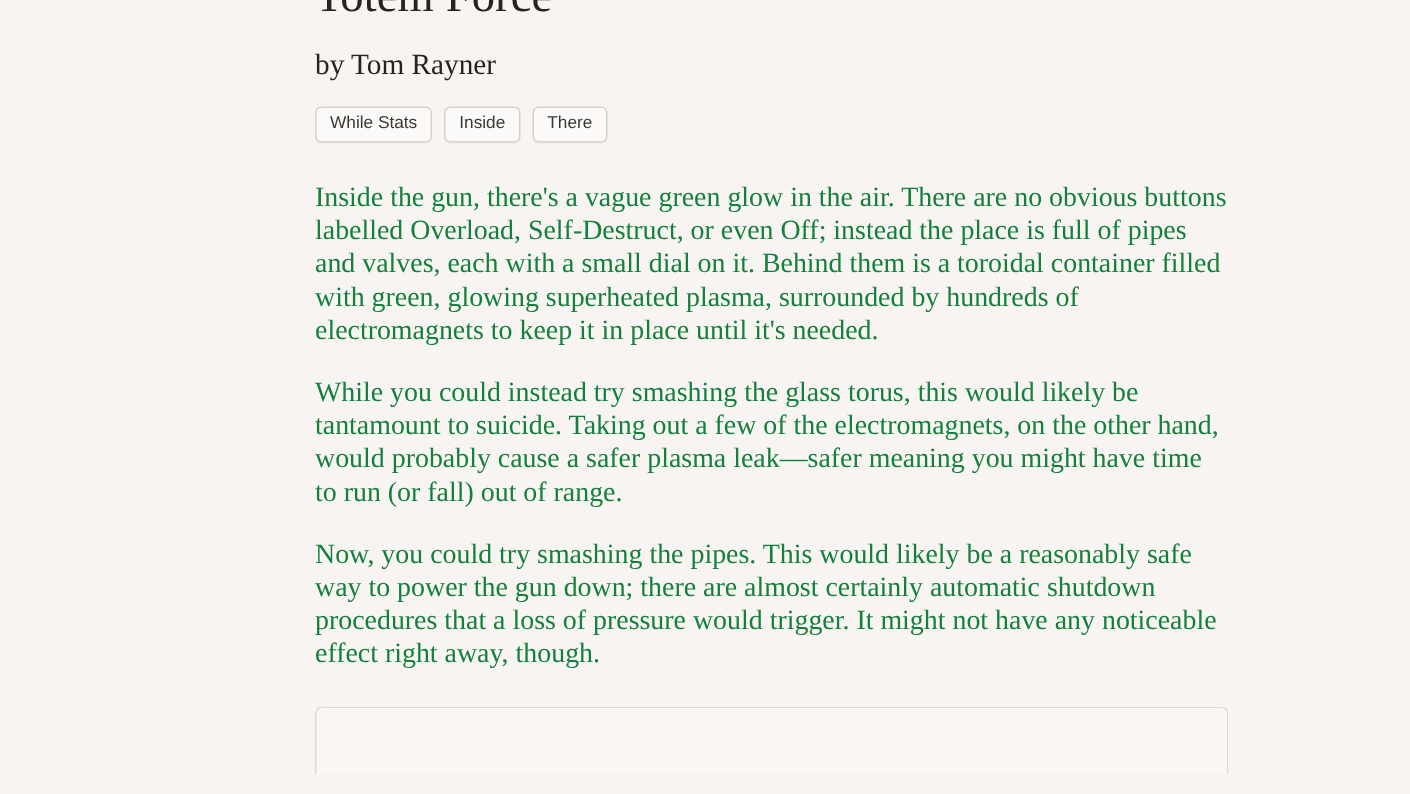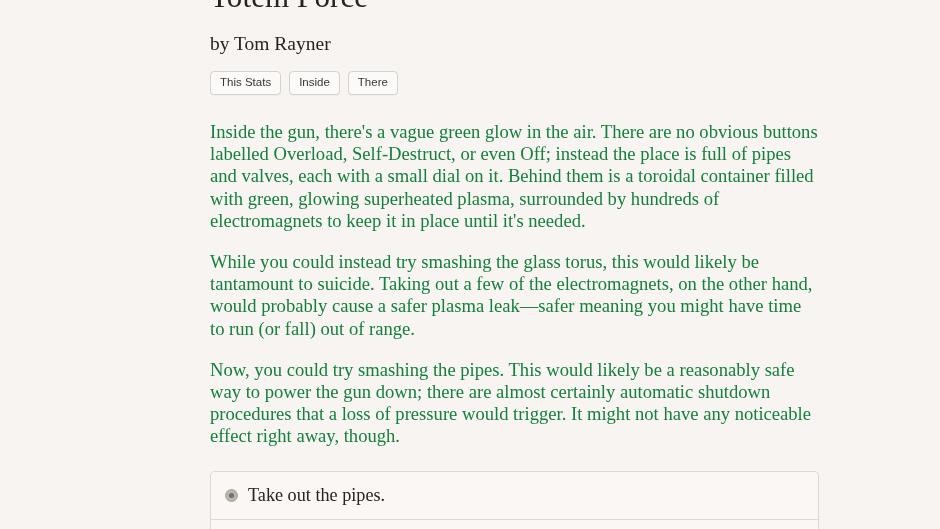--- a/index.html
+++ b/index.html
@@ -139,34 +139,30 @@
 <body>
 
 <div id="game-root">
   <div class="column">
 
     <h1 class="story-title">Totem Force</h1>
 
     <div class="byline">by Tom Rayner</div>
 
     <div class="button-bar">
-      <button class="stat-button">This Stats</button>
+      <button class="stat-button">While Stats</button>
       <button class="stat-button">Inside</button>
       <button class="stat-button">There</button>
     </div>
 
     <p class="story-text first">Inside the gun, there's a vague green glow in the air. There are no obvious buttons labelled Overload, Self-Destruct, or even Off; instead the place is full of pipes and valves, each with a small dial on it. Behind them is a toroidal container filled with green, glowing superheated plasma, surrounded by hundreds of electromagnets to keep it in place until it's needed.</p>
     <p class="story-text">While you could instead try smashing the glass torus, this would likely be tantamount to suicide. Taking out a few of the electromagnets, on the other hand, would probably cause a safer plasma leak—safer meaning you might have time to run (or fall) out of range.</p>
     <p class="story-text">Now, you could try smashing the pipes. This would likely be a reasonably safe way to power the gun down; there are almost certainly automatic shutdown procedures that a loss of pressure would trigger. It might not have any noticeable effect right away, though.</p>
 
     <div class="choice-box">
-      <div class="choice-row">
-        <span class="radio selected"></span>
-        <span class="choice-label">Take out the pipes.</span>
-      </div>
       <div class="choice-row">
         
         
       </div>
 
     </div>
 
   </div>
 </div>
 

